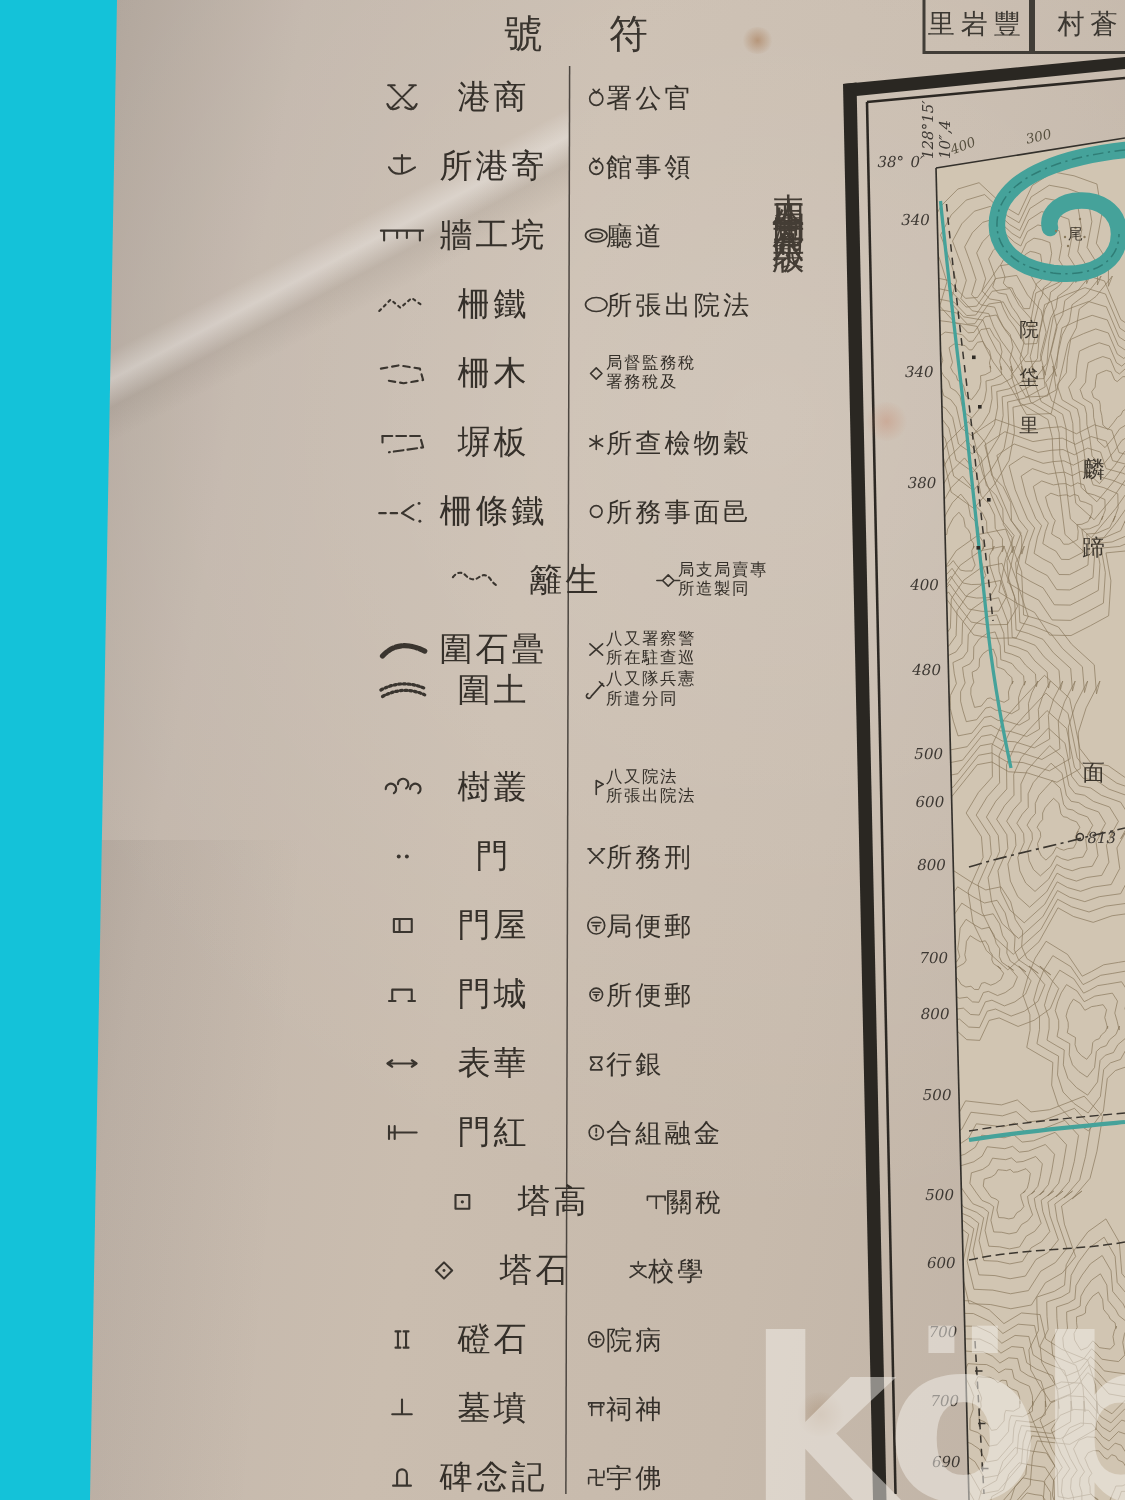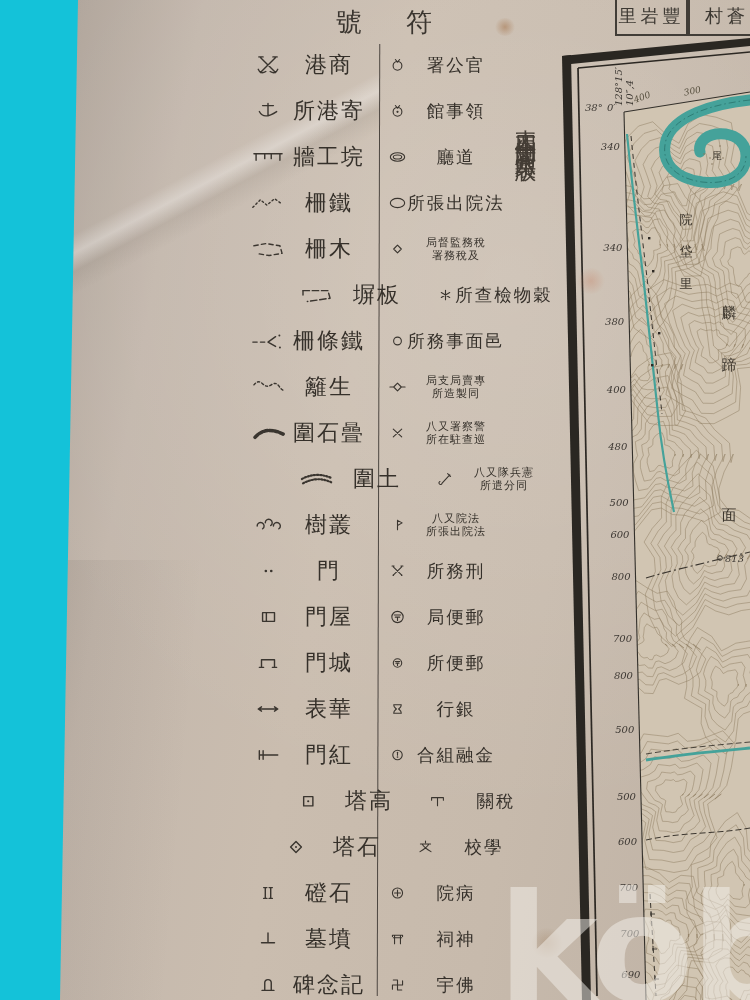--- a/index.html
+++ b/index.html
@@ -28,21 +28,21 @@
   .lrow{position:absolute;left:0;width:540px;height:46px;}
   .lsym{position:absolute;left:238px;top:50%;transform:translateY(-50%);
     width:60px;height:26px;display:flex;align-items:center;justify-content:center;}
   .lsym svg{width:46px;height:26px;}
   .rsym{position:absolute;left:381px;top:50%;transform:translateY(-50%);
     width:32px;height:24px;display:flex;align-items:center;justify-content:center;}
   .rsym svg{width:27px;height:24px;}
   .llabel{position:absolute;left:286px;width:86px;top:50%;transform:translateY(-50%);
     text-align:center;font-size:22px;letter-spacing:2px;color:#35302a;white-space:nowrap;}
   .rlabel{position:absolute;left:404px;width:104px;top:50%;transform:translateY(-50%);
-    text-align:center;font-size:17.5px;letter-spacing:2px;color:#35302a;white-space:nowrap;}
+    text-align:left;font-size:17.5px;letter-spacing:2px;color:#35302a;white-space:nowrap;}
   .rlabel.two{font-size:11px;letter-spacing:1px;line-height:13px;}
   .rlabel .l1,.rlabel .l2{display:block;}
   
   .imprint{position:absolute;left:511px;top:112px;height:310px;
     writing-mode:vertical-rl;text-orientation:upright;
     font-size:21.5px;letter-spacing:3.2px;color:#443d35;}
   .sheet-box{position:absolute;top:-8px;height:44px;border:2px solid #413d37;
     display:flex;align-items:flex-end;justify-content:center;padding-bottom:6px;
     font-size:18px;letter-spacing:4px;color:#3c3832;box-sizing:border-box;}
   .box1{left:615px;width:73px;}
@@ -166,21 +166,21 @@
             <g stroke="#3a352f" fill="none" stroke-width="1.3" stroke-linecap="round" stroke-linejoin="round">
               <path d="M16,7.5 L20.5,12 L16,16.5 L11.5,12 Z"></path>
             </g>
           </svg>
         </span>
         <span class="rlabel two">
           <span class="l1">局督監務稅</span>
           <span class="l2">署務稅及</span>
         </span>
       </div>
-      <div class="lrow" style="top: 272px; margin-left: 48px;">
+      <div class="lrow" style="top: 272px;">
         <span class="sym lsym">
           <svg viewBox="0 0 32 24">
             <g stroke="#3a352f" fill="none" stroke-width="1.3" stroke-linecap="round" stroke-linejoin="round">
               <path stroke-dasharray="6,2.5" d="M4,8 L27,8 L29,15 L8,18"></path>
               <path d="M4,8 v4"></path>
             </g>
           </svg>
         </span>
         <span class="llabel">塀板</span>
         <span class="sym rsym">
@@ -210,21 +210,21 @@
           <svg viewBox="0 0 32 24">
             <g stroke="#3a352f" fill="none" stroke-width="1.3" stroke-linecap="round" stroke-linejoin="round">
               <circle cx="16" cy="12" r="4.6"></circle>
             </g>
           </svg>
         </span>
         <span class="rlabel">
           <span class="l1">所務事面邑</span>
         </span>
       </div>
-      <div class="lrow" style="top: 364px;">
+      <div class="lrow" style="top: 364px; margin-left: 48px;">
         <span class="sym lsym">
           <svg viewBox="0 0 32 24">
             <g stroke="#3a352f" fill="none" stroke-width="1.3" stroke-linecap="round" stroke-linejoin="round">
               <path stroke-dasharray="2,2.2" d="M3,10 q4,-5 8,-1 q4,4 8,1 q4,-3 7,1 q2,3 4,4"></path>
             </g>
           </svg>
         </span>
         <span class="llabel">籬生</span>
         <span class="sym rsym">
           <svg viewBox="0 0 32 24">
@@ -252,21 +252,21 @@
             <g stroke="#3a352f" fill="none" stroke-width="1.3" stroke-linecap="round" stroke-linejoin="round">
               <path d="M11,7.5 L21,16.5 M21,7.5 L11,16.5"></path>
             </g>
           </svg>
         </span>
         <span class="rlabel two">
           <span class="l1">八又署察警</span>
           <span class="l2">所在駐查巡</span>
         </span>
       </div>
-      <div class="lrow" style="top: 456px; margin-left: 48px;">
+      <div class="lrow" style="top: 437px;">
         <span class="sym lsym">
           <svg viewBox="0 0 32 24">
             <g stroke="#3a352f" fill="none" stroke-width="1.3" stroke-linecap="round" stroke-linejoin="round">
               <path stroke-width="2" stroke-dasharray="1.2,1.7" d="M3,12 q13,-7 27,-1"></path>
               <path stroke-width="2" stroke-dasharray="1.2,1.7" d="M4,16 q13,-7 26,-1"></path>
             </g>
           </svg>
         </span>
         <span class="llabel">圍土</span>
         <span class="sym rsym">

